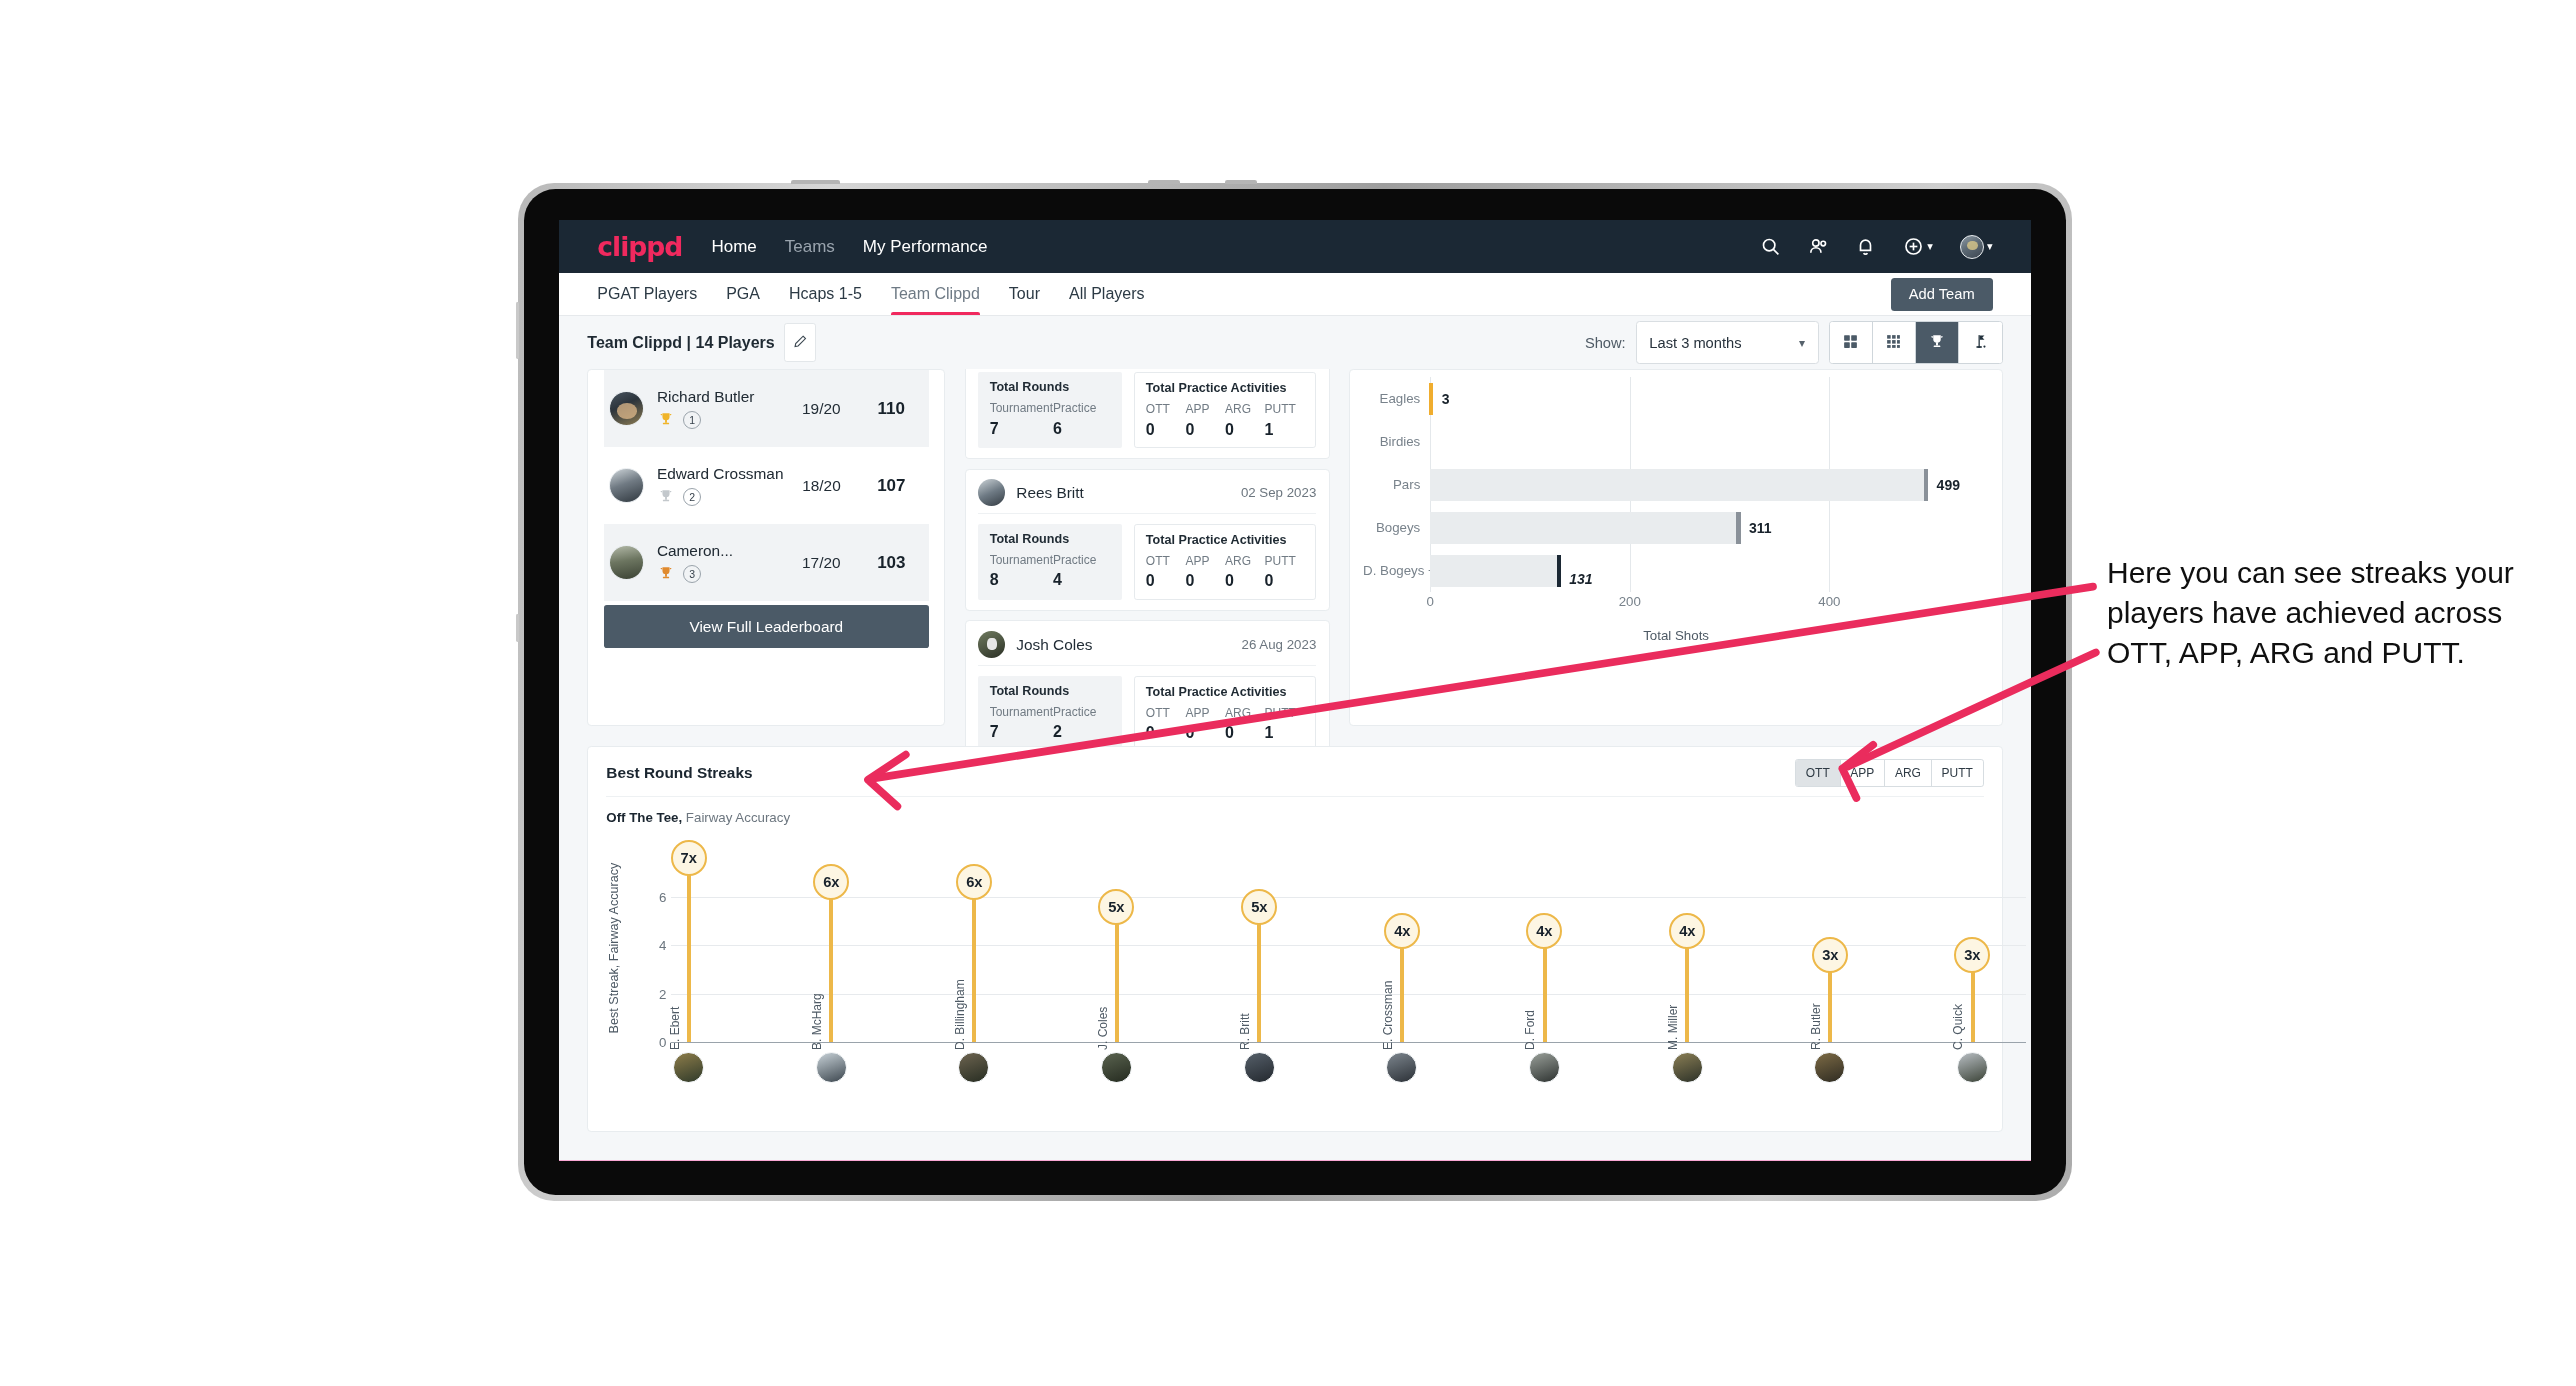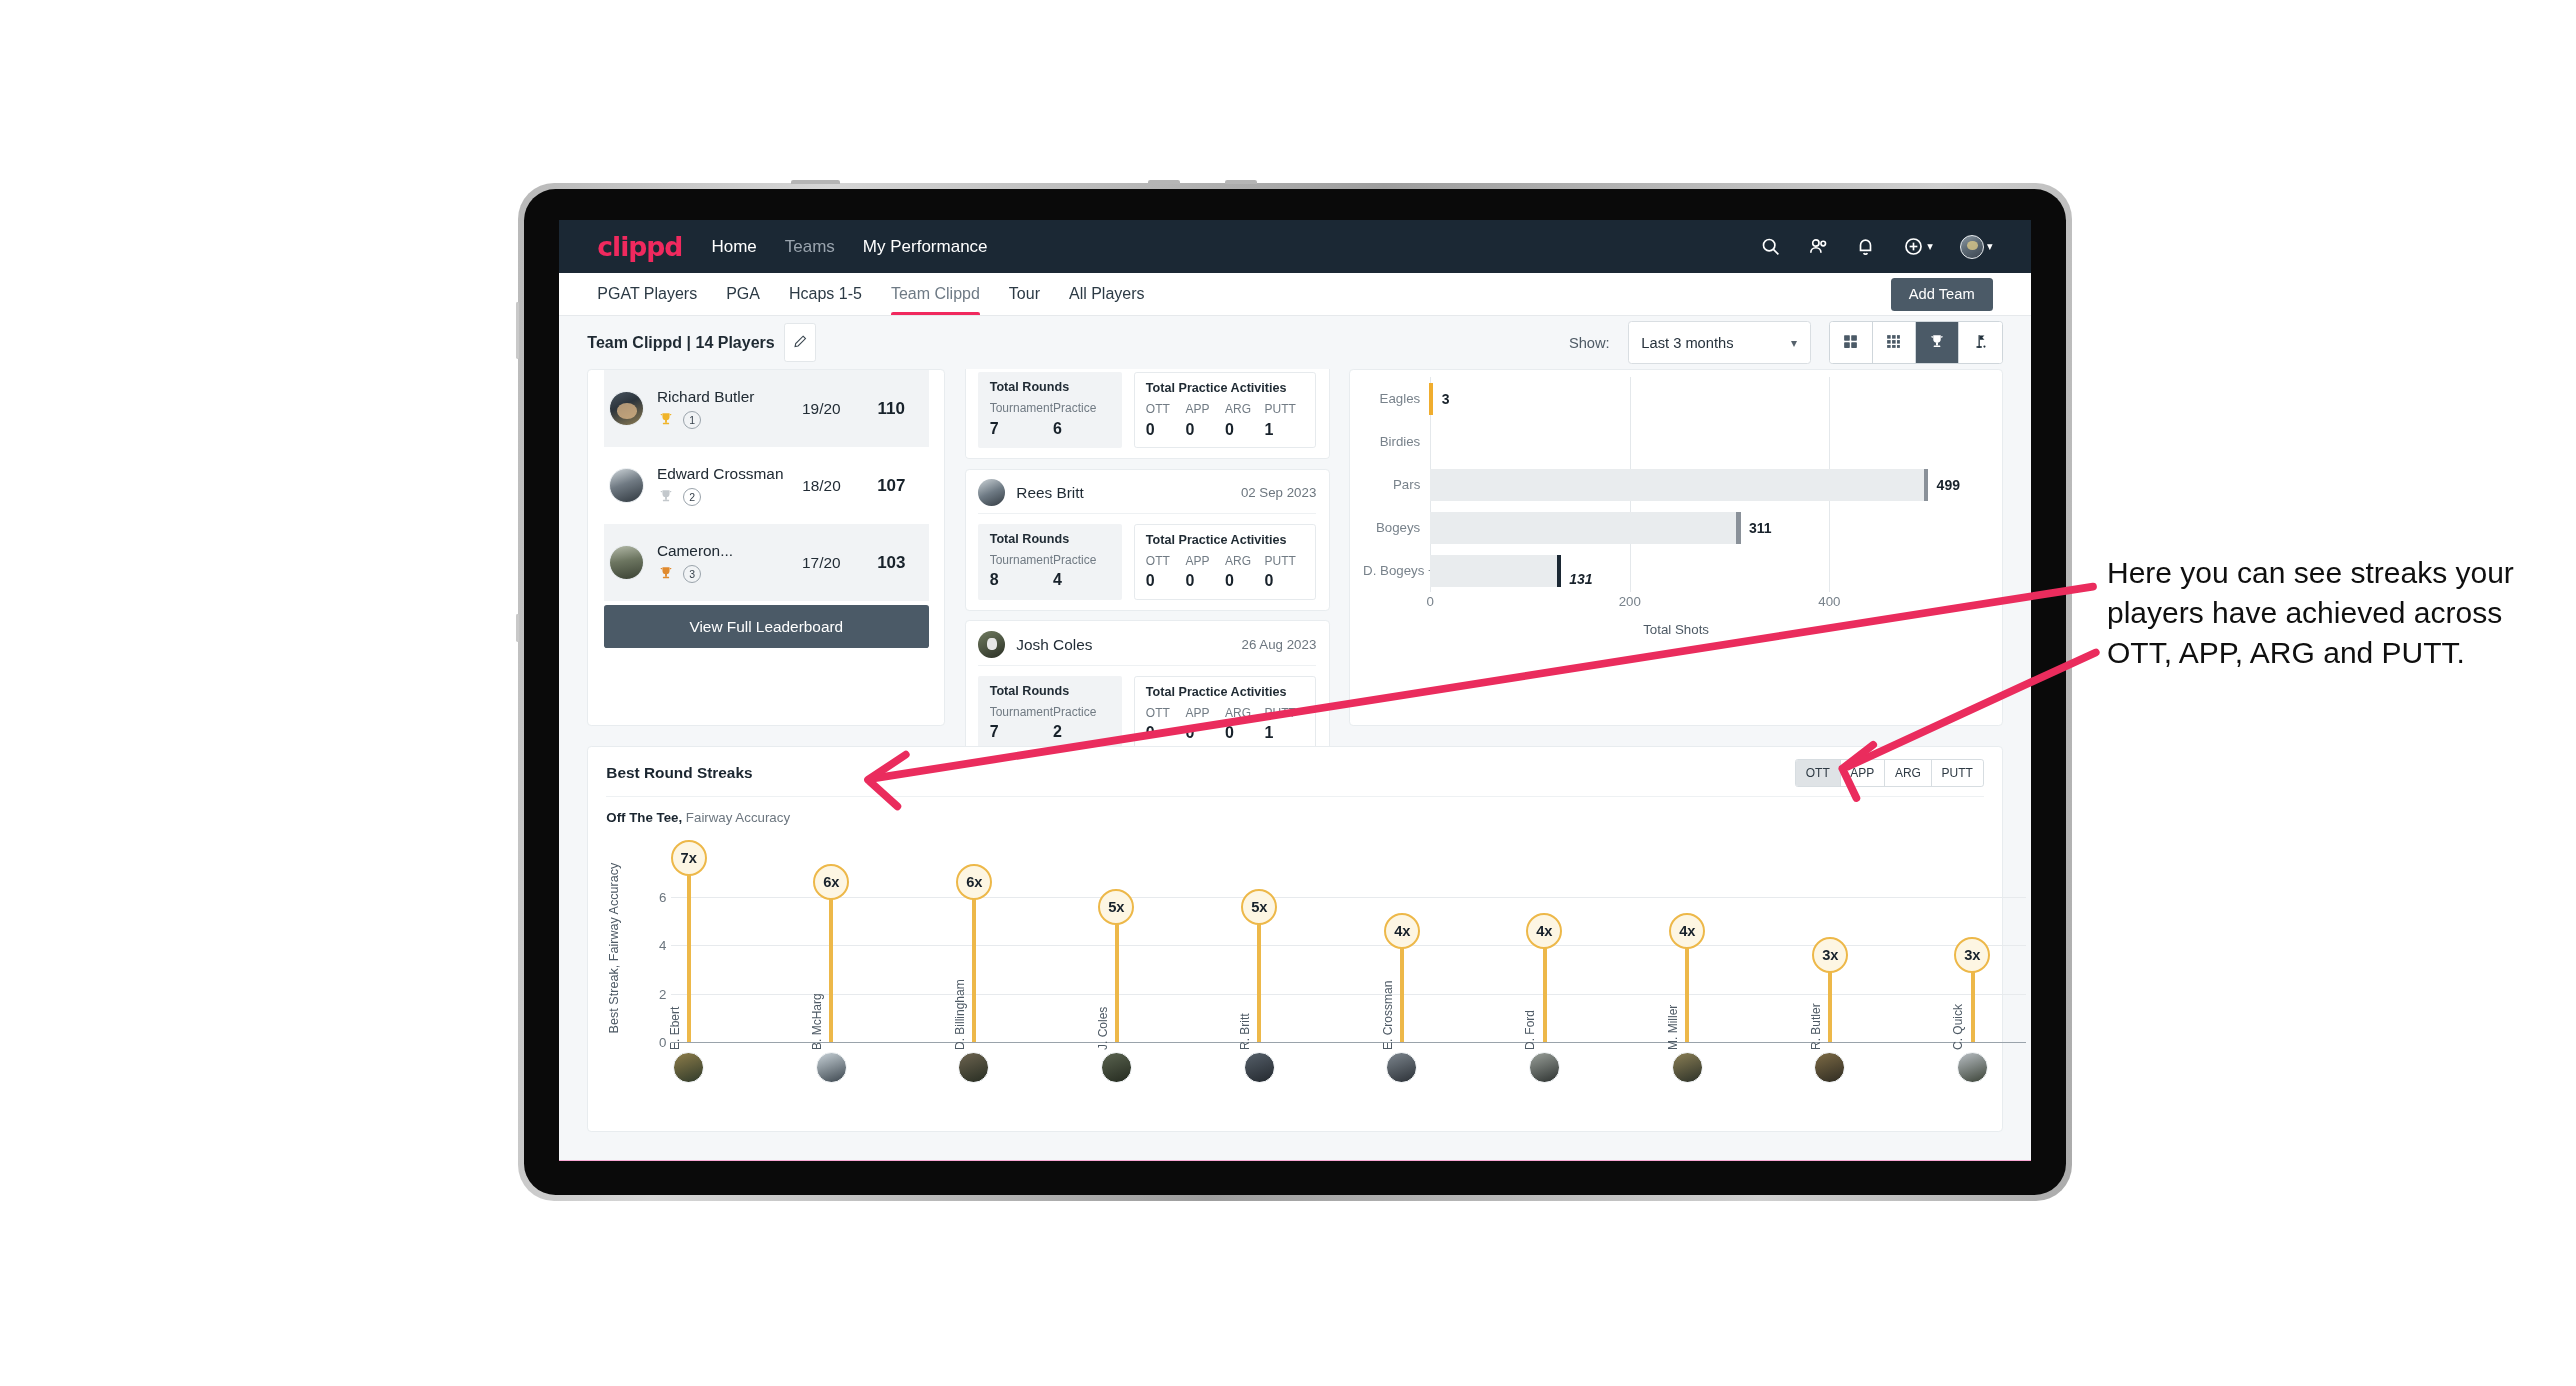--- a/index.html
+++ b/index.html
@@ -93,21 +93,21 @@
   
   #content { background:#f5f7f9; padding: 0 28px; height: calc(100% - 97px); }
 
   #toolbar { display:flex; align-items:center; height: 53px; }
   #team-title { font-size:16px; color:#1f2a33; font-weight:600; white-space:nowrap; }
   #edit-btn {
     width:32px; height:39px; background:#fff; border:0.7px solid #e3e7ea;
     border-radius:2.8px; margin-left:9.8px; display:flex; align-items:center;
     justify-content:center; cursor:pointer;
   }
-  #toolbar-right { margin-left:auto; display:flex; align-items:center; gap:18px; }
+  #toolbar-right { margin-left:auto; display:flex; align-items:center; gap:10px; }
   #show-label { font-size:14.7px; color:#4e5a65; }
   #period-select {
     width:183px; height:43px; background:#fff; border:0.7px solid #d9dee2;
     border-radius:3.5px; display:flex; align-items:center; padding:0 12.6px;
     font-size:14.7px; color:#27323c; cursor:pointer;
   }
   #period-select .caret2 { margin-left:auto; color:#56626c; font-size:12px; }
   #view-toggle { display:flex; border:0.7px solid #cfd6db; border-radius:3.5px; overflow:hidden; background:#fff; height:43px;}
   .vbtn {
     width:43px; height:100%; display:flex; align-items:center; justify-content:center;
@@ -176,21 +176,21 @@
   #shots-chart{position:relative;width:100%;height:100%;}
   .sc-row{display:flex;align-items:center;height:43px;position:relative;}
   .sc-label{width:67px;text-align:right;padding-right:9.8px;font-size:13.3px;color:#78828b;white-space:nowrap;}
   .sc-track{flex:1;position:relative;height:100%;display:flex;align-items:center;}
   .sc-bar{height:32px;background:#e9ecee;position:relative;}
   .sc-cap{position:absolute;right:0;top:0;bottom:0;width:4.2px;}
   .sc-val{font-size:14px;font-weight:700;color:#18222b;margin-left:8.4px;white-space:nowrap;}
   .sc-grid{position:absolute;top:0;bottom:0;width:0.7px;background:#e4e8eb;}
   #sc-axis{display:flex;margin-top:1.4px;height:24px;position:relative;}
   .sc-tick{position:absolute;font-size:13.3px;color:#78828b;transform:translateX(-50%);}
-  #sc-xlabel{text-align:center;font-size:13.3px;color:#4e5a65;margin-top:4px;}
+  #sc-xlabel{text-align:center;font-size:13.3px;color:#4e5a65;margin-top:10px;}
 
   
   #card-streaks{
     background:#fff;border:0.7px solid #e8ecef;border-radius:4.2px;
     margin-top:19.6px;height:386px;padding:12.6px 18px 7px 18px;position:relative;
   }
   #streaks-head{display:flex;align-items:center;padding-bottom:9.8px;border-bottom:0.7px solid #eef1f3;}
   #streaks-title{font-size:15.4px;color:#1b2630;font-weight:700;}
   #seg-toggle{margin-left:auto;display:flex;border:0.7px solid #d7dde1;border-radius:2.8px;overflow:hidden;background:#fff;}
   .seg{padding:5.6px 9.8px;font-size:12px;color:#2e3a44;border-right:0.7px solid #d7dde1;cursor:pointer;min-width:38px;text-align:center;}

